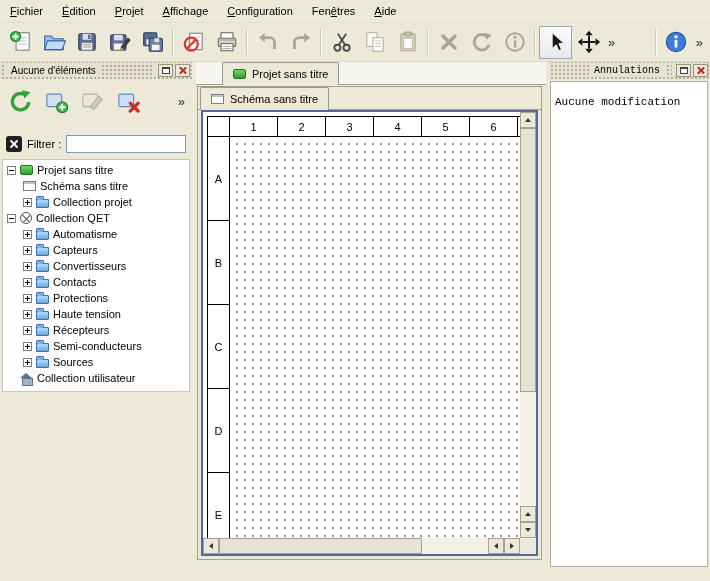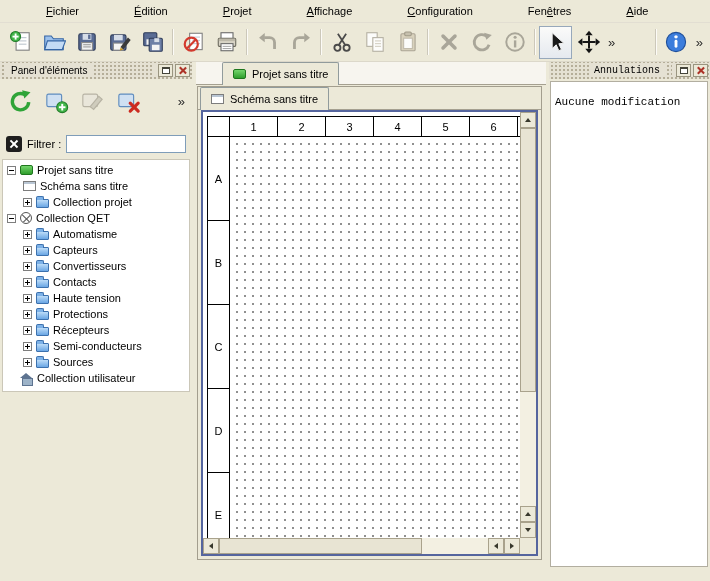--- a/index.html
+++ b/index.html
@@ -2,21 +2,21 @@
 <html><head>
 <meta charset="utf-8">
 <style>
   * { box-sizing: border-box; margin:0; padding:0; }
   html,body { width:710px; height:581px; }
   body { font-family:"Liberation Sans", sans-serif; font-size:11px; color:#000; background:#ece9d8; overflow:hidden; }
   .app { position:relative; width:710px; height:581px; background:#ece9d8; }
 
   
   .menubar { position:absolute; top:0; left:0; right:0; height:23px; padding:2px 0 0 2px; border-bottom:1px solid #e2ded2; }
-  .menu-item { display:inline-block; padding:3px 8px; cursor:default;margin-left:36px; }
+  .menu-item { display:inline-block; padding:3px 8px; cursor:default; }
   .menu-item u { text-decoration:underline; }
 
   
   .toolbar { position:absolute; top:23px; left:0; right:0; height:39px; display:flex; align-items:center; padding:0 4px; border-bottom:1px solid #dcd8ca; }
   .tbtn { width:33px; height:33px; flex:none; display:flex; align-items:center; justify-content:center; background:transparent; border:1px solid transparent; }
   .tbtn svg { width:24px; height:24px; }
   .tbtn.checked { border:1px solid #97a8bb; background:linear-gradient(#fbfbfa,#e5e9ef); }
   .tsep { flex:none; width:2px; height:26px; margin:0 3px; border-left:1px solid #ccc8ba; border-right:1px solid #fcfbf7; }
   .tspacer { flex:1; }
   .chev { flex:none; padding:0 3px; font-size:13px; color:#2b2b2b; }
@@ -287,21 +287,21 @@
         <circle cx="11" cy="11" r="8.8" fill="#3c7ddc" stroke="#1f4f9a"></circle>
         <circle cx="11" cy="6.3" r="1.6" fill="#fff"></circle>
         <rect x="9.7" y="9" width="2.6" height="7.2" rx="1.2" fill="#fff"></rect>
       </svg>
     </button>
     <span class="chev"></span>
   </div>
 
   <div class="left-panel">
     <div class="dock-header">
-      <span class="dock-title">Panel d'éléments</span>
+      <span class="dock-title">Aucune d'éléments</span>
       <span class="dock-btns">
         <span class="dock-btn">
             <span class="float-glyph"></span>
           </span>
         <span class="dock-btn">
             <span class="x-glyph"></span>
           </span>
       </span>
     </div>
 
@@ -380,26 +380,26 @@
         <span class="tlabel">Convertisseurs</span>
       </div>
       <div class="trow ind1">
         <span class="exp plus"></span>
         <span class="ico-folder"></span>
         <span class="tlabel">Contacts</span>
       </div>
       <div class="trow ind1">
         <span class="exp plus"></span>
         <span class="ico-folder"></span>
+        <span class="tlabel">Protections</span>
+      </div>
+      <div class="trow ind1">
+        <span class="exp plus"></span>
+        <span class="ico-folder"></span>
         <span class="tlabel">Haute tension</span>
-      </div>
-      <div class="trow ind1">
-        <span class="exp plus"></span>
-        <span class="ico-folder"></span>
-        <span class="tlabel">Protections</span>
       </div>
       <div class="trow ind1">
         <span class="exp plus"></span>
         <span class="ico-folder"></span>
         <span class="tlabel">Récepteurs</span>
       </div>
       <div class="trow ind1">
         <span class="exp plus"></span>
         <span class="ico-folder"></span>
         <span class="tlabel">Semi-conducteurs</span>

